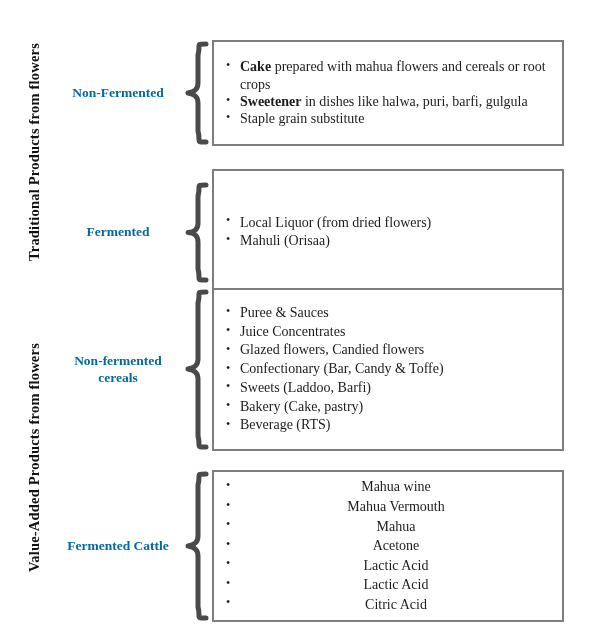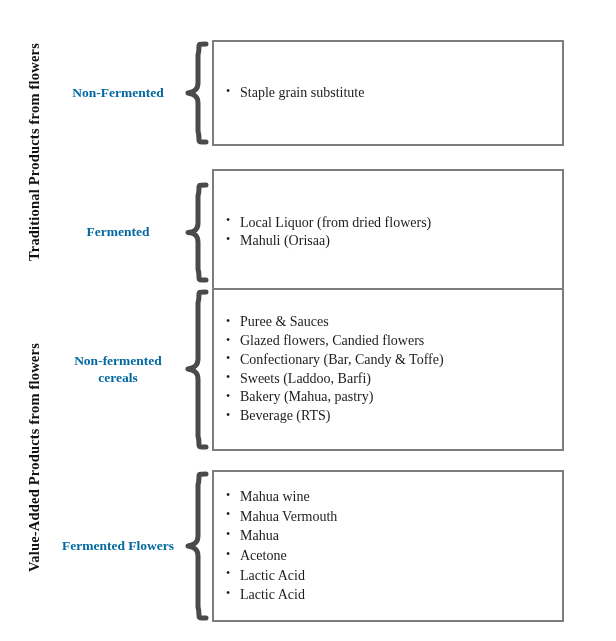--- a/index.html
+++ b/index.html
@@ -115,41 +115,43 @@
     top: -0.5px;
     font-size: 12px;
     color: #1c1c1c;
   }
   .box li b { font-weight: bold; }
 
   #box-1 li { line-height: 1.24; }
   #box-2 { justify-content: center; }
   #box-2 li { line-height: 1.30; }
   #box-3 li { line-height: 1.34; }
-  #box-4 li { line-height: 1.40; }
+  #box-4 li { line-height: 1.40; text-align: center; }
 </style>
 </head>
 <body>
 
 <div class="spine" id="spine-traditional">
   <span class="spine-text">Traditional Products from flowers</span>
 </div>
 <div class="spine" id="spine-value">
   <span class="spine-text">Value-Added Products from flowers</span>
 </div>
 
 <div class="row" id="row-1">
   <div class="cat-label">Non-Fermented</div>
   <div class="brace">
     <svg width="26" height="104" viewBox="0 0 26 104" preserveAspectRatio="none" aria-hidden="true">
       <path d="M22 3 C11 3 17 3 14 14 L14 42 C14 49 10 51 4 52 C10 53 14 55 14 62 L14 90 C17 101 11 101 22 101"></path>
     </svg>
   </div>
   <div class="box" id="box-1">
     <ul>
+      <li><b>Cake</b><span> prepared with mahua flowers and cereals or root crops</span></li>
+      <li><b>Sweetener</b><span> in dishes like halwa, puri, barfi, gulgula</span></li>
       <li><span>Staple grain substitute</span></li>
     </ul>
   </div>
 </div>
 
 <div class="row" id="row-2">
   <div class="cat-label">Fermented</div>
   <div class="brace">
     <svg width="26" height="101" viewBox="0 0 26 101" preserveAspectRatio="none" aria-hidden="true">
       <path d="M22 3 C11 3 17 3 14 14 L14 41 C14 48 10 50 4 50.5 C10 51 14 53 14 60 L14 87 C17 98 11 98 22 98"></path>
@@ -166,39 +168,41 @@
 <div class="row" id="row-3">
   <div class="cat-label">Non-fermented cereals</div>
   <div class="brace">
     <svg width="26" height="161" viewBox="0 0 26 161" preserveAspectRatio="none" aria-hidden="true">
       <path d="M22 3 C11 3 17 3 14 14 L14 70 C14 77 10 79 4 80 C10 81 14 83 14 90 L14 147 C17 158 11 158 22 158"></path>
     </svg>
   </div>
   <div class="box" id="box-3">
     <ul>
       <li><span>Puree &amp; Sauces</span></li>
+      <li><span>Juice Concentrates</span></li>
       <li><span>Glazed flowers, Candied flowers</span></li>
       <li><span>Confectionary (Bar, Candy &amp; Toffe)</span></li>
       <li><span>Sweets (Laddoo, Barfi)</span></li>
-      <li><span>Bakery (Mahua, pastry)</span></li>
+      <li><span>Bakery (Cake, pastry)</span></li>
       <li><span>Beverage (RTS)</span></li>
     </ul>
   </div>
 </div>
 
 <div class="row" id="row-4">
-  <div class="cat-label">Fermented Flowers</div>
+  <div class="cat-label">Fermented Cattle</div>
   <div class="brace">
     <svg width="26" height="150" viewBox="0 0 26 150" preserveAspectRatio="none" aria-hidden="true">
       <path d="M22 3 C11 3 17 3 14 14 L14 65 C14 72 10 74 4 75 C10 76 14 78 14 85 L14 136 C17 147 11 147 22 147"></path>
     </svg>
   </div>
   <div class="box" id="box-4">
     <ul>
       <li><span>Mahua wine</span></li>
       <li><span>Mahua Vermouth</span></li>
       <li><span>Mahua</span></li>
       <li><span>Acetone</span></li>
       <li><span>Lactic Acid</span></li>
       <li><span>Lactic Acid</span></li>
+      <li><span>Citric Acid</span></li>
     </ul>
   </div>
 </div>
 
 </body></html>

